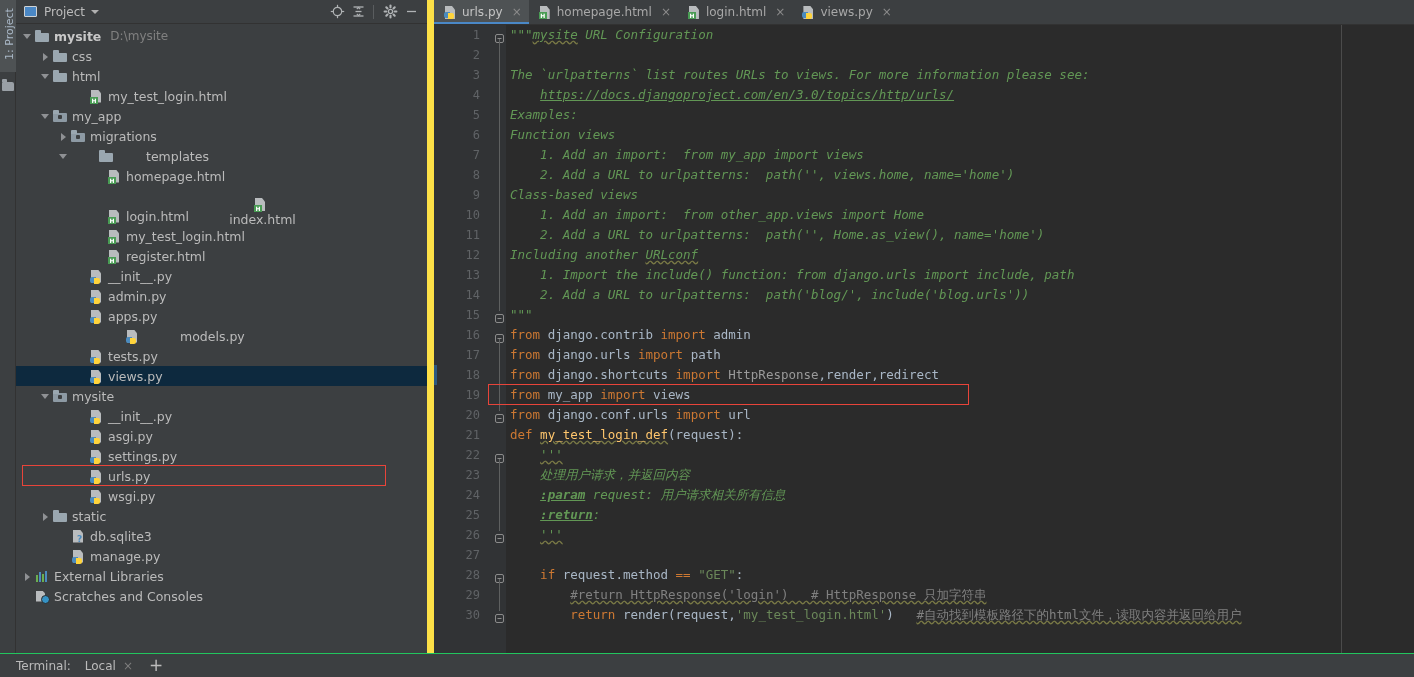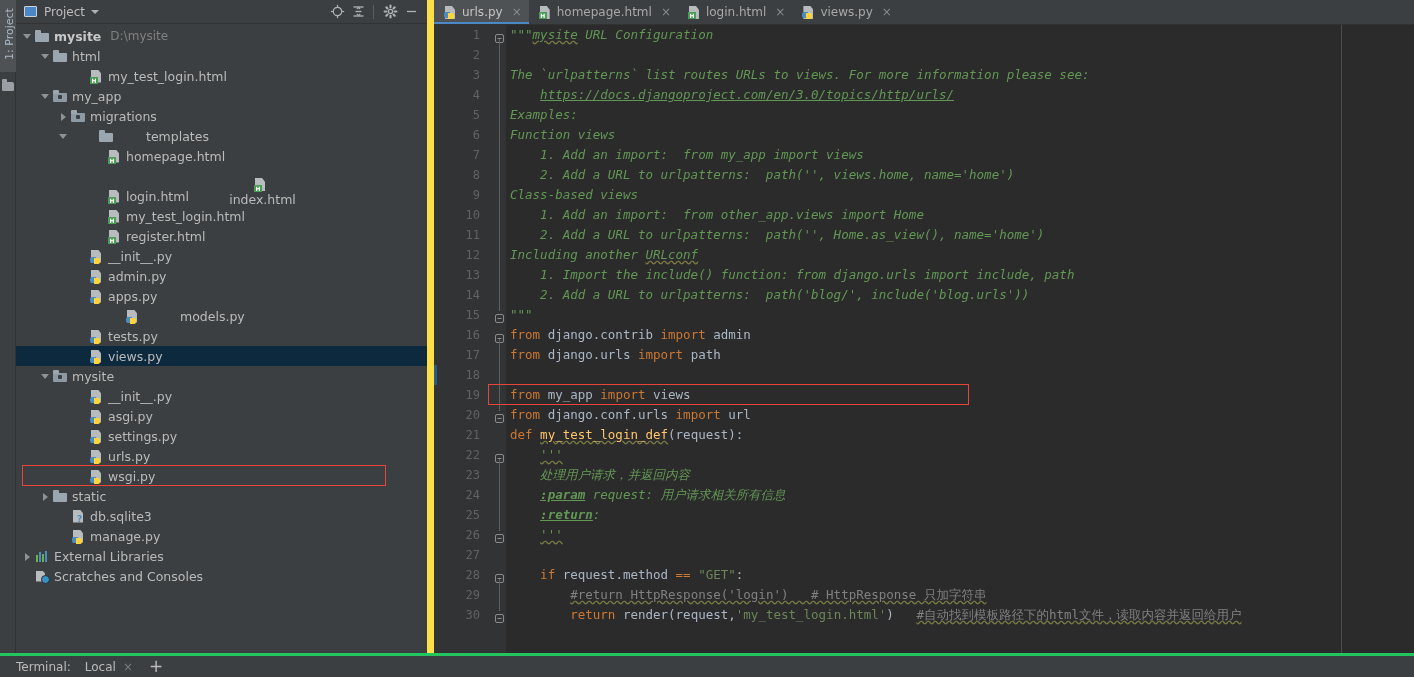--- a/index.html
+++ b/index.html
@@ -251,21 +251,21 @@
     position: absolute; left: 0; width: 3px; height: 20px; background: #2d5a80;
   }
   .margin-guide {
     position: absolute; left: 907px; top: 0; bottom: 0;
     width: 1px; background: #4b4b4b;
   }
 
   
   .statusbar {
     position: absolute; left: 0; bottom: 0; width: 100%; height: 24px;
-    background: #3c3f41; border-top: 3px solid #22c55e;
+    background: #3c3f41; border-top: 1px solid #22c55e;
     display: flex; align-items: center; padding-left: 16px;
     font-size: 12px; color: #bbbbbb;
   }
   .statusbar .sb-label { margin-right: 14px; }
   .statusbar .sb-tab { color: #bbbbbb; }
   .statusbar .sb-x { color: #7d7d7d; margin-left: 7px; font-size: 12px; }
   .statusbar .sb-plus {
     color: #bbbbbb; margin-left: 16px; font-size: 17px; line-height: 1;
   }
 </style>
@@ -328,20 +328,25 @@
     </div>
 
     <div class="tree" id="tree">
         <div class="row bold" style="padding-left: 6px;">
           <span class="arrow expanded"></span>
           <span class="ic ic-folder"></span>
           <span class="lbl">mysite</span>
           <span class="sub">D:\mysite</span>
         </div>
         <div class="row" style="padding-left: 24px;">
+          <span class="arrow collapsed"></span>
+          <span class="ic ic-folder"></span>
+          <span class="lbl">css</span>
+        </div>
+        <div class="row" style="padding-left: 24px;">
           <span class="arrow expanded"></span>
           <span class="ic ic-folder"></span>
           <span class="lbl">html</span>
         </div>
         <div class="row" style="padding-left: 60px;">
           <span class="arrow"></span>
           <span class="ic ic-html"></span>
           <span class="lbl">my_test_login.html</span>
         </div>
         <div class="row" style="padding-left: 24px;">
@@ -577,21 +582,21 @@
           <div class="cline"><span class="lnum">14</span><span class="ctext"><span class="c-doc">    2. Add a URL to urlpatterns:  path('blog/', include('blog.urls'))</span></span></div>
           <div class="cline"><span class="lnum">15</span><span class="fold"><svg width="9" height="9">
                 <rect x="0.5" y="0.5" width="8" height="8" rx="1.5" fill="none" stroke="#8b8b8b"></rect>
                 <line x1="2.5" y1="4.5" x2="6.5" y2="4.5" stroke="#8b8b8b"></line>
               </svg></span><span class="ctext"><span class="c-doc">"""</span></span></div>
           <div class="cline"><span class="lnum">16</span><span class="fold"><svg width="9" height="9">
                 <rect x="0.5" y="0.5" width="8" height="8" rx="1.5" fill="none" stroke="#8b8b8b"></rect>
                 <line x1="2.5" y1="4.5" x2="6.5" y2="4.5" stroke="#8b8b8b"></line>
               </svg></span><span class="ctext"><span class="c-kw">from</span> django.contrib <span class="c-kw">import</span> admin</span></div>
           <div class="cline"><span class="lnum">17</span><span class="ctext"><span class="c-kw">from</span> django.urls <span class="c-kw">import</span> path</span></div>
-          <div class="cline"><span class="lnum">18</span><span class="caret-mark"></span></div>
+          <div class="cline"><span class="lnum">18</span><span class="caret-mark"></span><span class="ctext"><span class="c-kw">from</span> django.shortcuts <span class="c-kw">import</span> <span class="c-gray">HttpResponse</span><span class="c-def">,render,redirect</span></span></div>
           <div class="cline"><span class="lnum">19</span><span class="ctext"><span class="c-kw">from</span> my_app <span class="c-kw">import</span> views</span></div>
           <div class="cline"><span class="lnum">20</span><span class="fold"><svg width="9" height="9">
                 <rect x="0.5" y="0.5" width="8" height="8" rx="1.5" fill="none" stroke="#8b8b8b"></rect>
                 <line x1="2.5" y1="4.5" x2="6.5" y2="4.5" stroke="#8b8b8b"></line>
               </svg></span><span class="ctext"><span class="c-kw">from</span> django.conf.urls <span class="c-kw">import</span> url</span></div>
           <div class="cline"><span class="lnum">21</span><span class="ctext"><span class="c-kw">def</span> <span class="c-fn wavy">my_test_login_def</span>(<span class="c-def">request</span>):</span></div>
           <div class="cline"><span class="lnum">22</span><span class="fold"><svg width="9" height="9">
                 <rect x="0.5" y="0.5" width="8" height="8" rx="1.5" fill="none" stroke="#8b8b8b"></rect>
                 <line x1="2.5" y1="4.5" x2="6.5" y2="4.5" stroke="#8b8b8b"></line>
               </svg></span><span class="ctext">    <span class="c-quote wavy">'''</span></span></div>

